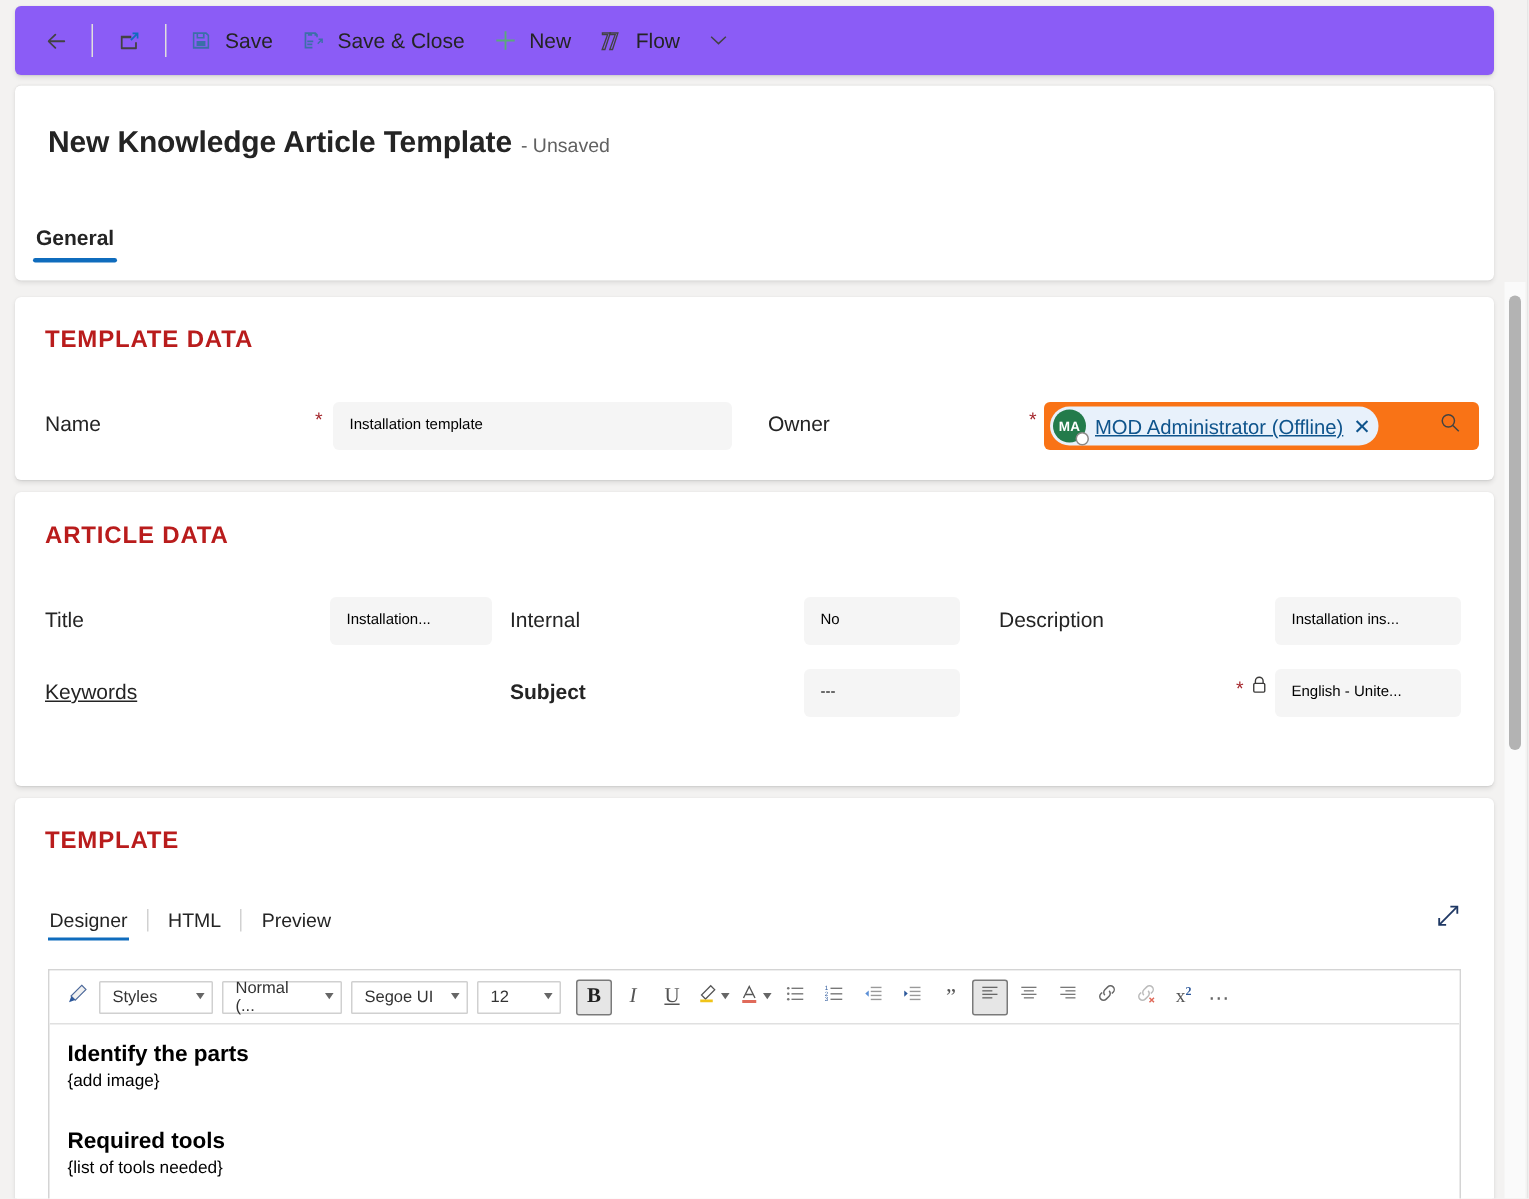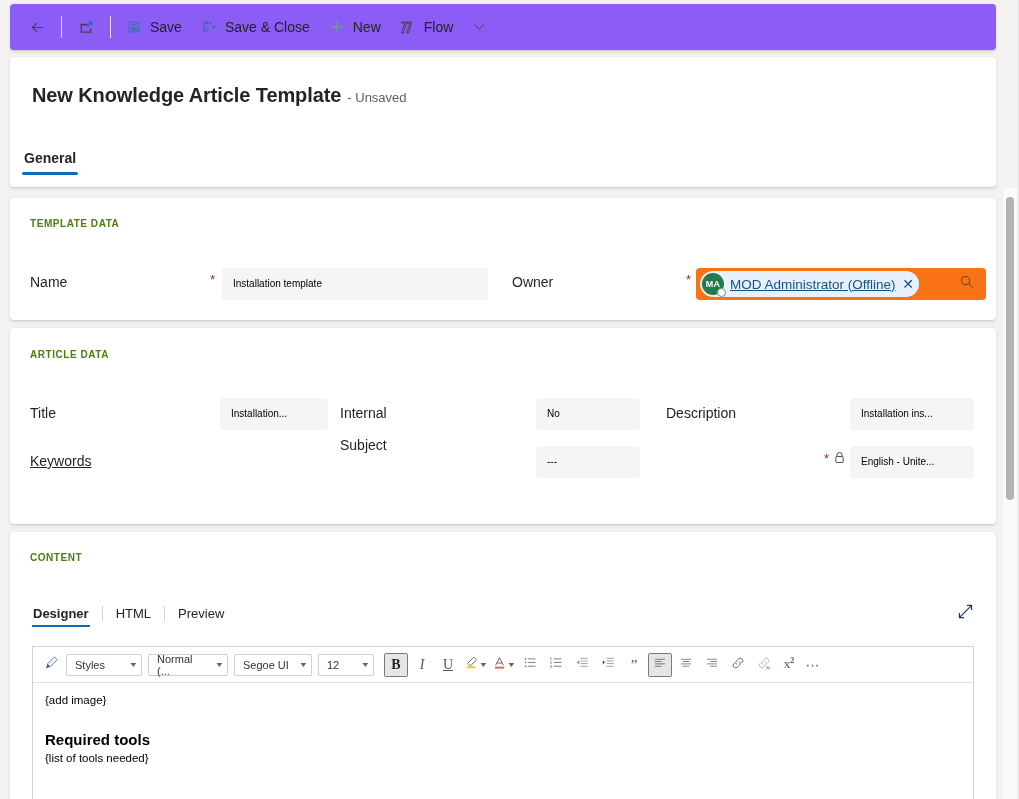--- a/index.html
+++ b/index.html
@@ -108,24 +108,24 @@
     left: 10px;
     width: 986px;
     background: #ffffff;
     border-radius: 4px;
     box-shadow: 0 0.3px 0.9px rgba(0,0,0,0.07), 0 1.6px 3.6px rgba(0,0,0,0.09);
     box-sizing: border-box;
   }
   .sec-title {
     position: absolute;
     left: 20px;
-    font-size: 10px;
+    font-size: 16px;
     font-weight: bold;
     letter-spacing: 0.55px;
-    color: #4d7c0f;
+    color: #b91c1c;
   }
 
   
   #card-template { top: 198px; height: 122px; }
   
   #card-article  { top: 328px; height: 196px; }
   
   #card-content  { top: 532px; height: 300px; }
 
   
@@ -242,21 +242,21 @@
     display: flex;
     align-items: center;
   }
   .ctab {
     font-size: 13px;
     color: #242424;
     padding: 2px 1px 6px 1px;
     cursor: pointer;
     position: relative;
   }
-  .ctab.active { font-weight: 700; }
+  .ctab.active { font-weight: 400; }
   .ctab.active::after {
     content: "";
     position: absolute;
     left: 0; right: 0; bottom: 0;
     height: 2.5px;
     background: #0f6cbd;
   }
   .ctab-sep {
     width: 1px; height: 15px;
     background: #d1d1d1;
@@ -493,35 +493,35 @@
   <input class="finput" style="left: 210px; top: 70px; width: 108px; height: 32px;" value="Installation...">
 
   <div class="flabel" style="left:330px; top:76px;">Internal</div>
   <input class="finput" style="left: 526px; top: 70px; width: 104px; height: 32px;" value="No">
 
   <div class="flabel" style="left:656px; top:76px;">Description</div>
   <input class="finput" style="left: 840px; top: 70px; width: 124px; height: 32px;" value="Installation ins...">
 
   <div class="flabel" style="left:20px; top:124px;text-decoration:underline;">Keywords</div>
 
-  <div class="flabel" style="left:330px; top:108px;">Subject</div>
+  <div class="flabel" style="left:330px; top:124px;font-weight:bold;">Subject</div>
   <input class="finput" style="left: 526px; top: 118px; width: 104px; height: 32px;" value="---">
 
   <div class="req-star" style="left:814px; top:124px;">*</div>
   <span class="lock-ico" style="left:824px; top:122px;">
     <svg width="11" height="13" viewBox="0 0 12 14">
       <path d="M3.2 6V4.3a2.8 2.8 0 0 1 5.6 0V6" fill="none" stroke="#3b3a39" stroke-width="1"></path>
       <rect x="2" y="6" width="8" height="6.4" rx="0.8" fill="none" stroke="#3b3a39" stroke-width="1"></rect>
     </svg>
   </span>
   <input class="finput" style="left: 840px; top: 118px; width: 124px; height: 32px;" value="English - Unite...">
 </div>
 
 <div class="card" id="card-content">
-  <div class="sec-title" style="top:20px;">CONTENT</div>
+  <div class="sec-title" style="top:20px;">TEMPLATE</div>
 
   <div class="ctabs">
     <div class="ctab active">
       <span>Designer</span>
     </div>
     <div class="ctab-sep"></div>
     <div class="ctab">
       <span>HTML</span>
     </div>
     <div class="ctab-sep"></div>
@@ -715,20 +715,21 @@
       <div class="tb-item" style="min-width:22px;">
         <span style="font-family:'Liberation Serif',serif; font-size:13px; color:#555;">x<sup style="font-size:8px; color:#2b579a; font-weight:bold;">2</sup></span>
       </div>
 
       <div class="tb-item" style="min-width:22px;">
         <span style="font-size:14px; color:#666; line-height:6px; letter-spacing:1px;">⋯</span>
       </div>
     </div>
 
     <div class="editor-body">
+      <div class="ed-h">Identify the parts</div>
       <div class="ed-p">{add image}</div>
       <div class="ed-spacer"></div>
       <div class="ed-h">Required tools</div>
       <div class="ed-p">{list of tools needed}</div>
     </div>
   </div>
 </div>
 
 <div class="scroll-track">
   <div class="scroll-thumb"></div>

